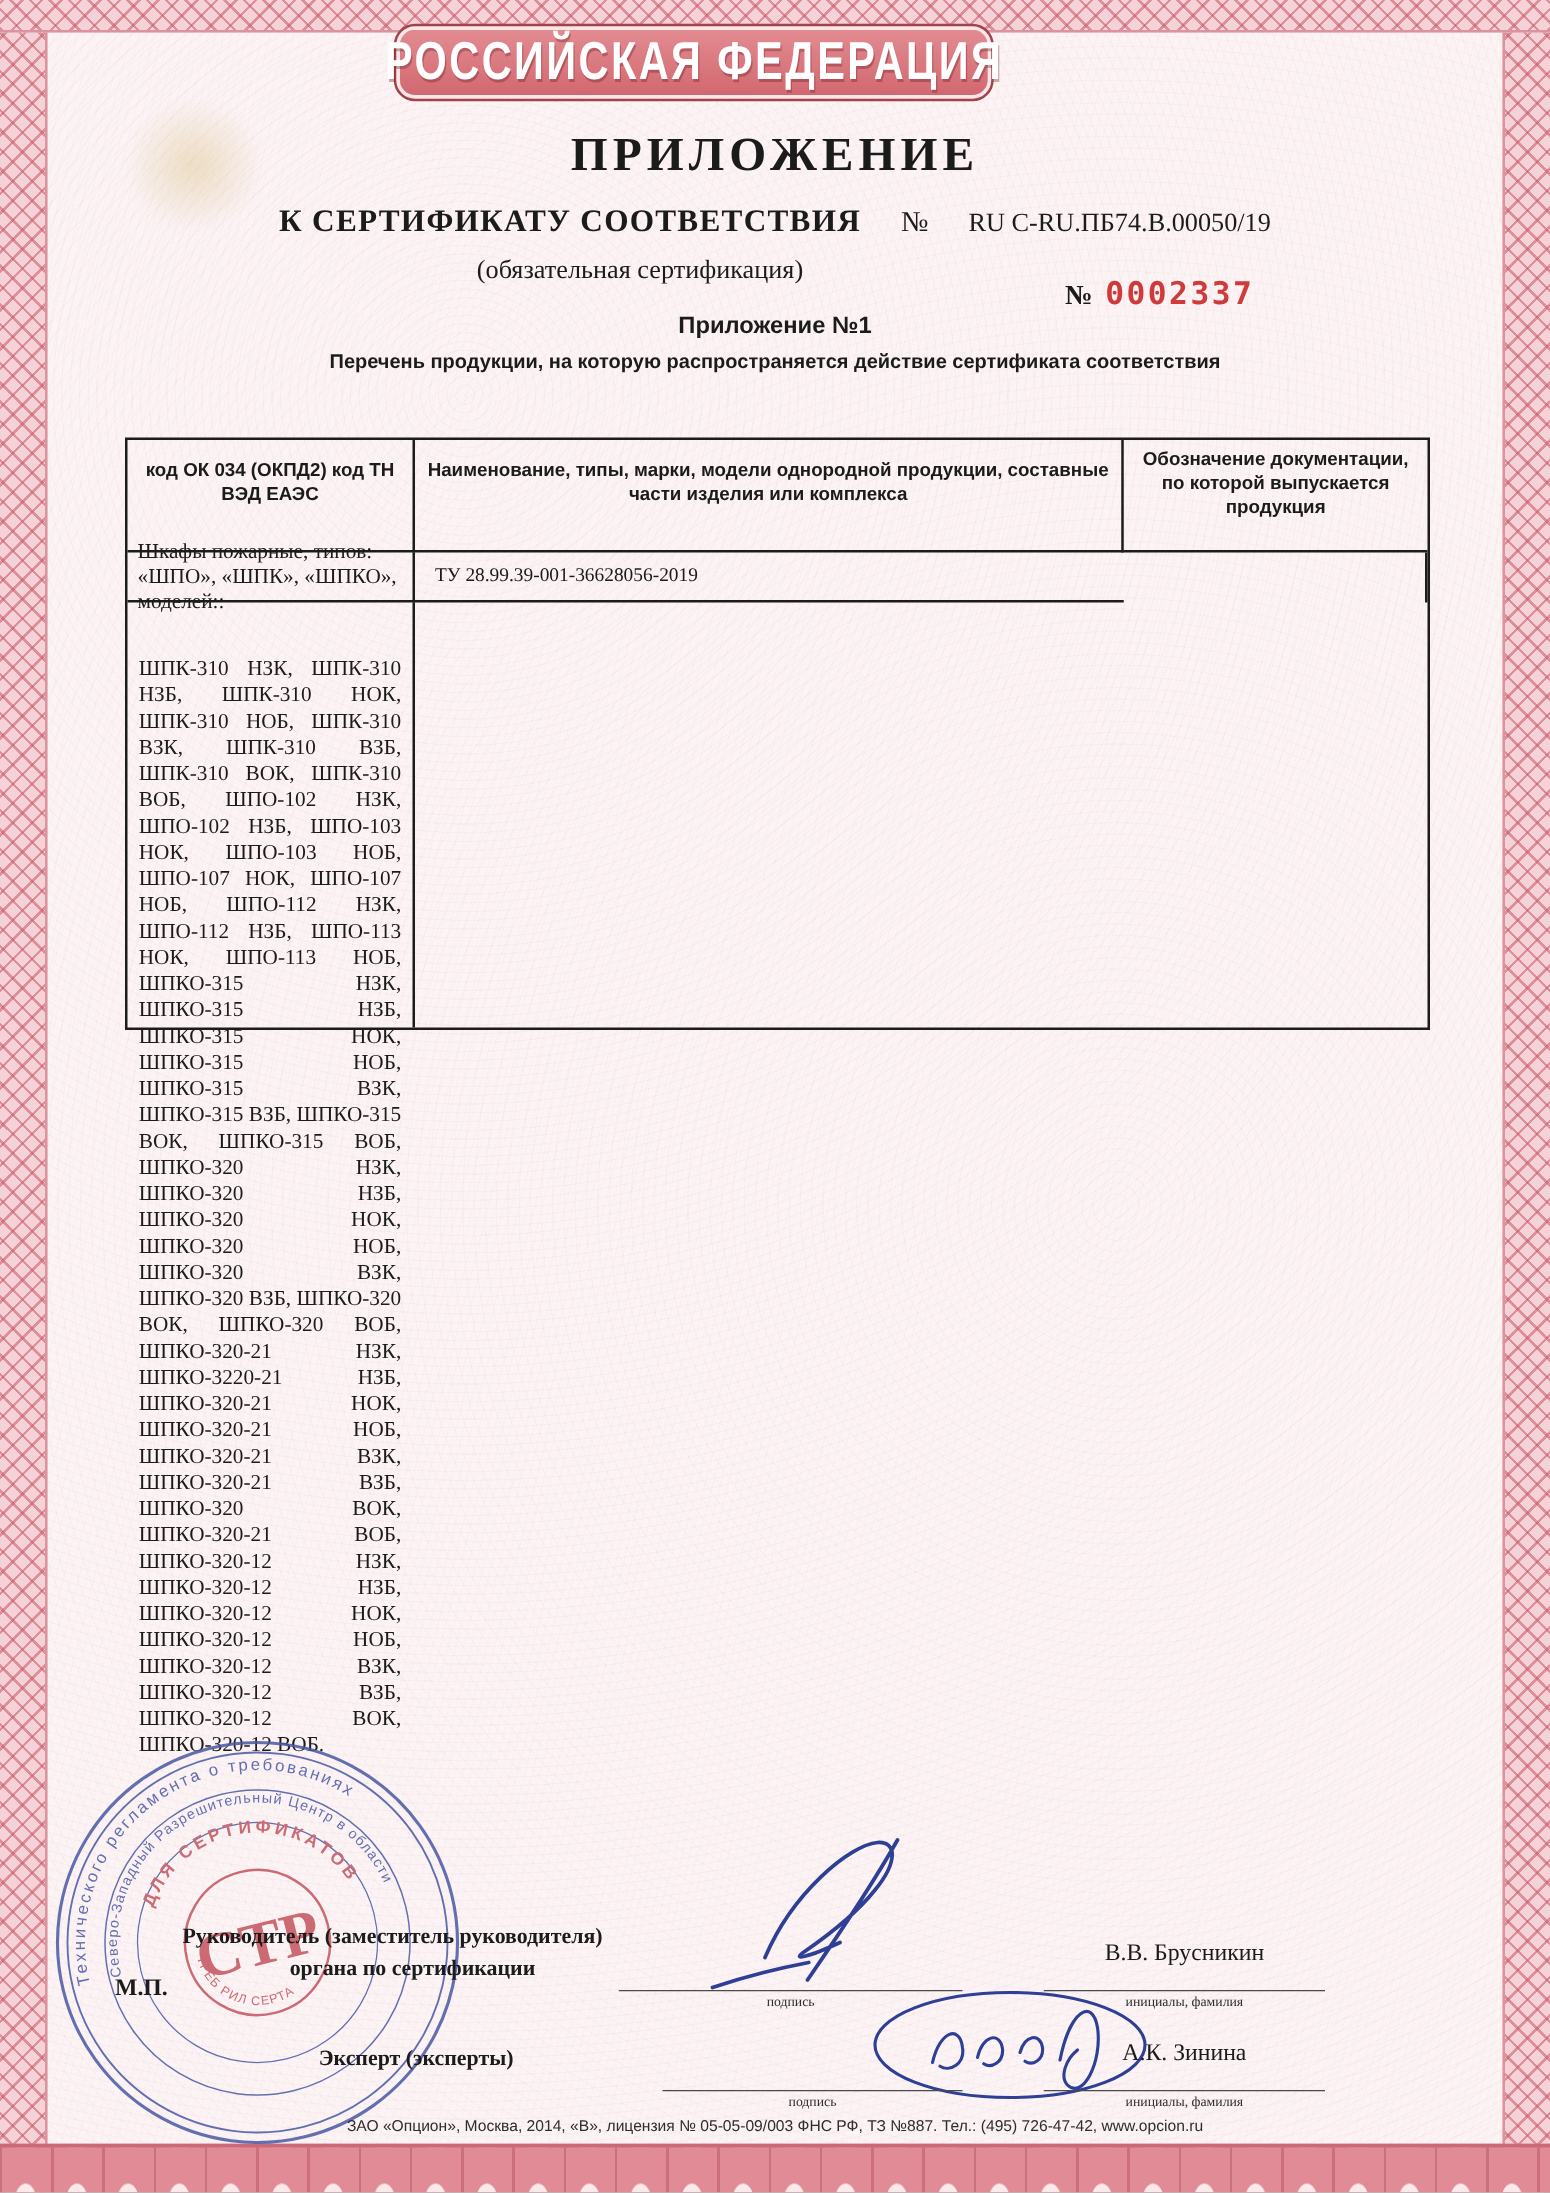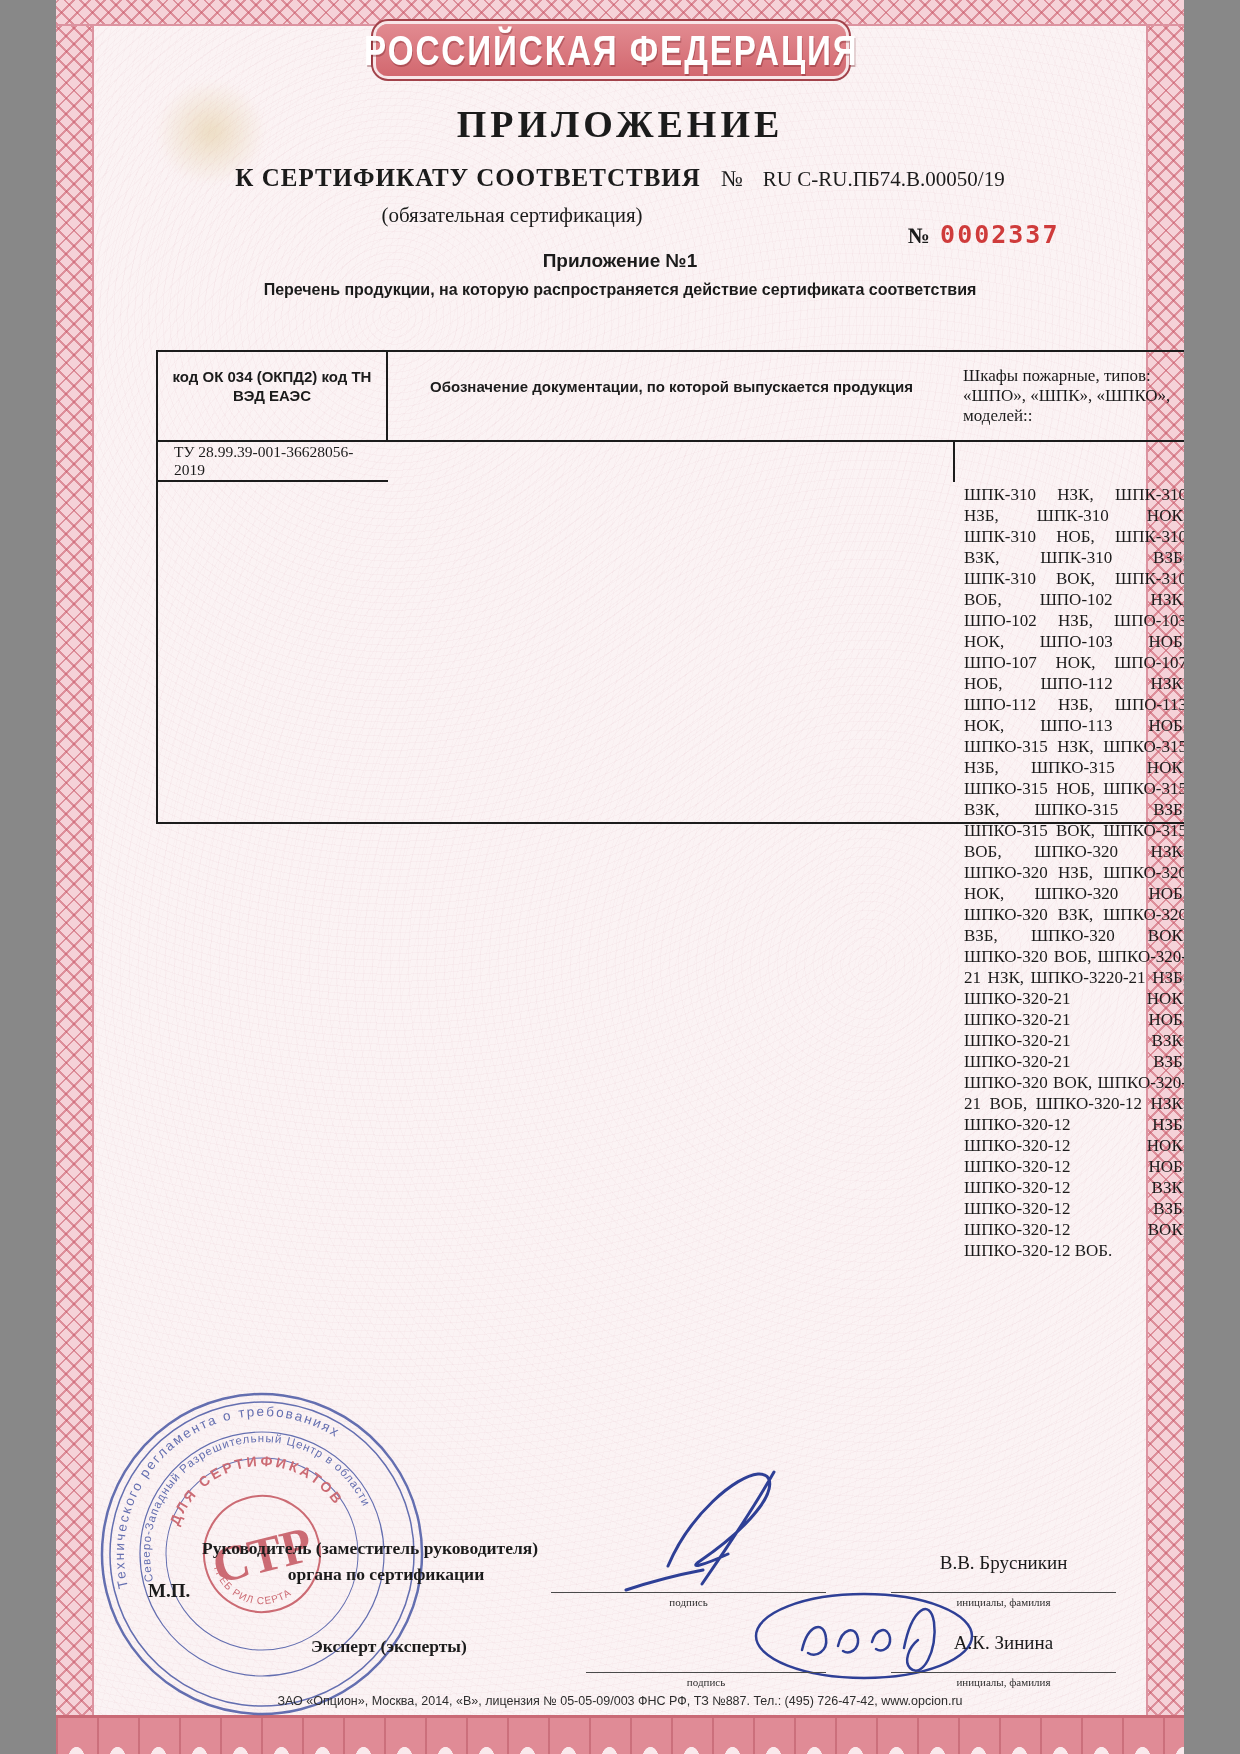--- a/index.html
+++ b/index.html
@@ -1,17 +1,17 @@
 <!DOCTYPE html>
 <html><head>
 <meta charset="utf-8">
 <style>
   html,body{margin:0;padding:0;background:#888;}
   .page{
-    position:relative; width:1128px; height:1754px; margin:0 auto; overflow:hidden;
+    position:relative; width:1240px; height:1754px; margin:0 auto; overflow:hidden;
     background-color:#fbf3f4;
     background-image:
       repeating-radial-gradient(circle at 30% 18%, rgba(214,158,172,0.07) 0 1px, transparent 1px 7px),
       repeating-radial-gradient(circle at 72% 55%, rgba(214,158,172,0.06) 0 1px, transparent 1px 9px),
       repeating-linear-gradient(104deg, rgba(222,168,180,0.05) 0 1px, transparent 1px 6px);
     font-family:"Liberation Serif", serif; color:#1b1b1b;
   }
   
   .frame{position:absolute; background-color:#f5d2d8;
     background-image:
@@ -39,21 +39,21 @@
     box-shadow:0 0 0 3px #f8e6e8, 0 0 0 5px #a2424a;
     display:flex; align-items:center; justify-content:center;}
   .banner span{
     font-family:"Liberation Sans", sans-serif; font-weight:bold; font-size:35px; color:#fff;
     letter-spacing:2px; transform:scale(0.95,1.22); white-space:nowrap;
     text-shadow:1px 2px 0 rgba(110,25,32,0.35);}
   
   .title-main{position:absolute; left:0; top:102px; width:100%; text-align:center;
     font-weight:bold; font-size:38px; letter-spacing:4px;}
   .cert-line{position:absolute; left:0; top:164px; width:100%;
-    display:flex; justify-content:center; align-items:baseline; gap:20px;}
+    display:flex; justify-content:center; align-items:baseline; gap:32px;}
   .cert-line .lbl{font-weight:bold; font-size:25px; letter-spacing:1px;}
   .cert-line .no{font-size:23px;}
   .cert-line .num{font-size:21px;}
   .cert-type{position:absolute; left:0; top:203px; width:100%; text-align:center;
     transform:translateX(-108px); font-size:21px;}
   .blank-no{position:absolute; left:852px; top:220px; display:flex; align-items:baseline; gap:10px;}
   .blank-no .sign{font-size:22px; font-weight:bold;}
   .blank-no .digits{font-family:"DejaVu Sans Mono", monospace; font-weight:bold; font-size:25px;
     letter-spacing:2px; color:#cf3b3b;}
   .annex-title{position:absolute; left:0; top:250px; width:100%; text-align:center;
@@ -111,20 +111,21 @@
   <div class="cert-type">(обязательная сертификация)</div>
   <div class="blank-no">
     <span class="sign">№</span>
     <span class="digits">0002337</span>
   </div>
   <div class="annex-title">Приложение №1</div>
   <div class="list-caption">Перечень продукции, на которую распространяется действие сертификата соответствия</div>
 
   <div class="cert-table">
     <div class="cell th">код ОК 034 (ОКПД2) код ТН ВЭД ЕАЭС</div>
+    <div class="cell th">Наименование, типы, марки, модели однородной продукции, составные части изделия или комплекса</div>
     <div class="cell th lastcol">Обозначение документации, по которой выпускается продукция</div>
 
     <div class="cell td-name">Шкафы пожарные, типов: «ШПО», «ШПК», «ШПКО», моделей::</div>
     <div class="cell td-doc lastcol">ТУ 28.99.39-001-36628056-2019</div>
 
     <div class="cell lastrow"></div>
     <div class="cell td-models lastrow">ШПК-310 НЗК, ШПК-310 НЗБ, ШПК-310 НОК, ШПК-310 НОБ, ШПК-310 ВЗК, ШПК-310 ВЗБ, ШПК-310 ВОК, ШПК-310 ВОБ, ШПО-102 НЗК, ШПО-102 НЗБ, ШПО-103 НОК, ШПО-103 НОБ, ШПО-107 НОК, ШПО-107 НОБ, ШПО-112 НЗК, ШПО-112 НЗБ, ШПО-113 НОК, ШПО-113 НОБ, ШПКО-315 НЗК, ШПКО-315 НЗБ, ШПКО-315 НОК, ШПКО-315 НОБ, ШПКО-315 ВЗК, ШПКО-315 ВЗБ, ШПКО-315 ВОК, ШПКО-315 ВОБ, ШПКО-320 НЗК, ШПКО-320 НЗБ, ШПКО-320 НОК, ШПКО-320 НОБ, ШПКО-320 ВЗК, ШПКО-320 ВЗБ, ШПКО-320 ВОК, ШПКО-320 ВОБ, ШПКО-320-21 НЗК, ШПКО-3220-21 НЗБ, ШПКО-320-21 НОК, ШПКО-320-21 НОБ, ШПКО-320-21 ВЗК, ШПКО-320-21 ВЗБ, ШПКО-320 ВОК, ШПКО-320-21 ВОБ, ШПКО-320-12 НЗК, ШПКО-320-12 НЗБ, ШПКО-320-12 НОК, ШПКО-320-12 НОБ, ШПКО-320-12 ВЗК, ШПКО-320-12 ВЗБ, ШПКО-320-12 ВОК, ШПКО-320-12 ВОБ.</div>
     <div class="cell lastrow lastcol"></div>
   </div>
 

